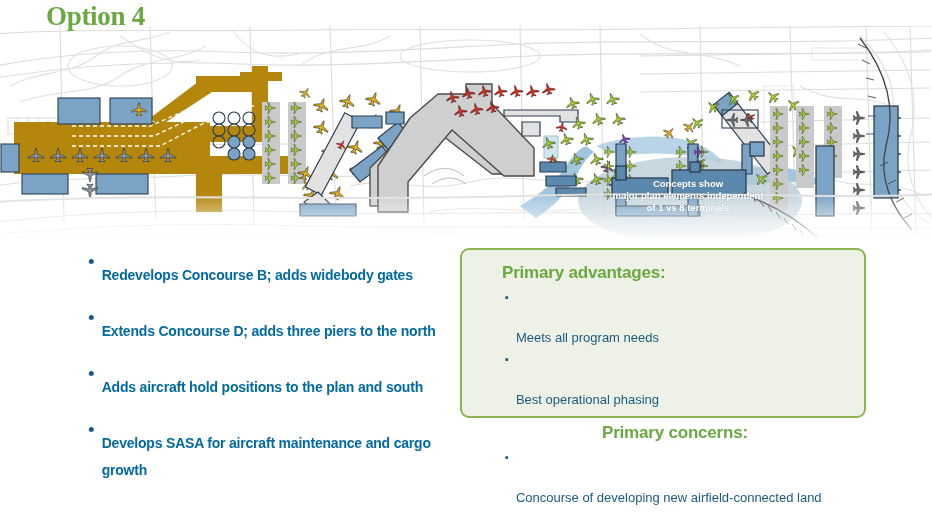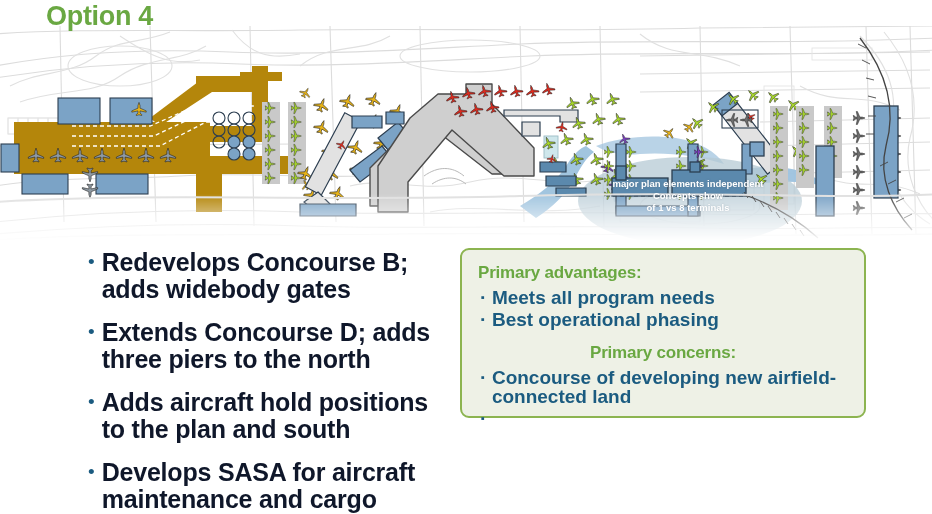--- a/index.html
+++ b/index.html
@@ -12,20 +12,21 @@
   }
   #root{position:relative;width:932px;height:514px;}
 
   
   .title{
     position:absolute;left:46px;top:1px;
     font-size:27px;font-weight:bold;
     color:#6aa842;
     letter-spacing:-0.3px;
     z-index:30;
+    font-family:Liberation Serif, serif;
   }
 
   
   .map-wrap{
     position:absolute;left:0;top:26px;width:932px;height:215px;
     overflow:hidden;
     -webkit-mask-image:linear-gradient(to bottom,#000 0%,#000 78%,rgba(0,0,0,0) 100%);
     mask-image:linear-gradient(to bottom,#000 0%,#000 78%,rgba(0,0,0,0) 100%);
   }
   .map-svg{display:block;}
@@ -36,46 +37,48 @@
   }
   .bullet-row{
     display:flex;align-items:flex-start;
     margin-bottom:16px;
   }
   .bullet-dot{
     color:#1b5b80;font-size:19px;line-height:25px;
     margin-right:7px;flex:0 0 auto;
   }
   .bullet-text{
-    color:#0f172a;
-    font-size:25px;font-weight:bold;line-height:27px;
+    color:#0369a1;
+    font-size:14px;font-weight:bold;line-height:27px;
     letter-spacing:-0.2px;
+    margin-top:13px;
   }
 
   
   .panel{
     position:absolute;left:460px;top:248px;width:406px;height:170px;
     border:2px solid #8cb450;
     border-radius:9px;
     background:#eef1e6;
     box-sizing:border-box;
+    padding-left:24px;
   }
   .panel-inner{padding:13px 16px 0 16px;}
   .panel-head{
     color:#6aa842;font-size:17px;font-weight:bold;
     letter-spacing:-0.2px;margin-bottom:5px;
   }
   .panel-head.second{margin-top:14px;text-align:center;}
   .panel-row{display:flex;align-items:flex-start;margin-bottom:3px;}
   .panel-dot{
     color:#1b5b80;font-size:11px;line-height:19px;
     margin-right:7px;margin-left:3px;flex:0 0 auto;
   }
   .panel-text{
-    color:#1b5b80;font-size:19px;line-height:19px;font-weight:bold;
+    color:#1b5b80;font-size:13px;line-height:19px;font-weight:normal;margin-top:40px;
   }
 
   
   .callout{
     position:absolute;
     left:598px;top:152px;width:180px;
     text-align:center;
     color:#ffffff;
     font-size:9.5px;font-weight:bold;line-height:12px;
     text-shadow:0 0 2px rgba(90,110,125,.55);
@@ -498,22 +501,22 @@
                    M896,176 L904,172 M904,192 L912,188"></path>
         </g>
 
         <g stroke="#e0e0e0" stroke-width="2" fill="none">
           <path d="M-5,176 C160,166 340,176 520,170 C700,164 860,174 940,168"></path>
         </g>
       </g>
     </svg>
 
     <div class="callout">
+      <div>Concepts show</div>
       <div>major plan elements independent</div>
-      <div>Concepts show</div>
       <div>of 1 vs 8 terminals</div>
     </div>
   </div>
 
   <div class="bullets">
     <div class="bullet-row">
       <span class="bullet-dot">•</span>
       <span class="bullet-text">Redevelops Concourse B; adds widebody gates</span>
     </div>
     <div class="bullet-row">

